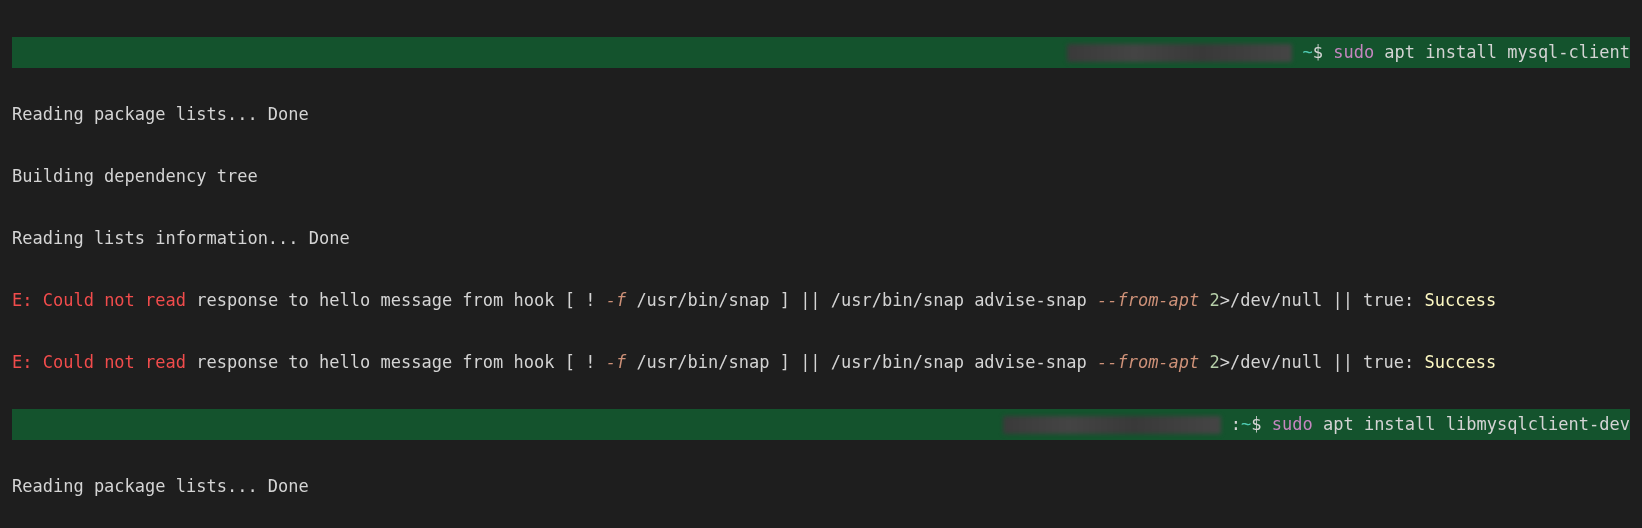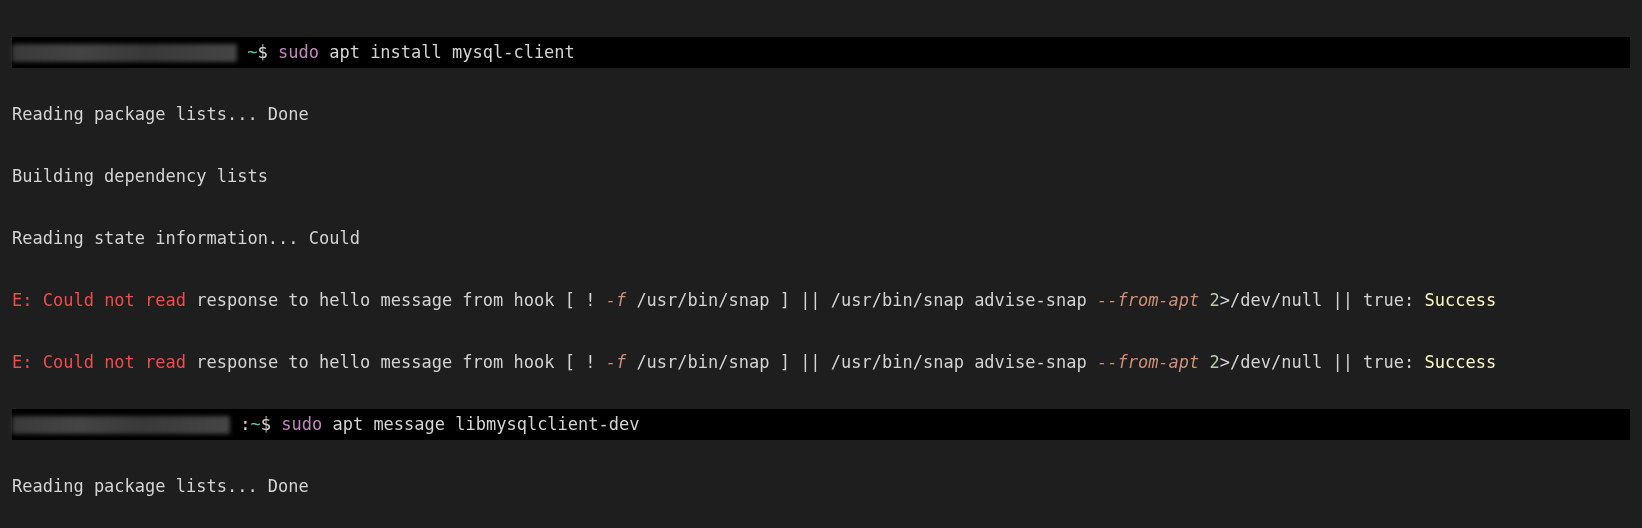--- a/index.html
+++ b/index.html
@@ -12,21 +12,21 @@
     line-height: 31px;
     width: 1642px;
     height: 528px;
     overflow: hidden;
   }
   .terminal {
     padding: 6px 12px 0 12px;
     white-space: pre;
   }
   .line { display: block; }
-  .prompt-line { background: #000000; }
+  .prompt-line { background: #14532d; text-align: right; }
   .prompt-line.first { margin-top: 0; }
   .redacted {
     display: inline-block;
     vertical-align: middle;
     height: 18px;
     background: linear-gradient(90deg,#3a3a3a 0%,#444 30%,#393939 60%,#454545 100%);
     filter: blur(2px);
     border-radius: 2px;
   }
   .w1 { width: 225px; }
@@ -38,25 +38,25 @@
   .c-flag   { color: #ce9178; font-style: italic; }
   .c-num    { color: #b5cea8; }
   .c-green  { color: #fef9c3; }
 </style>
 </head>
 <body>
 
 <div class="terminal">
 <span class="line prompt-line first"><span class="redacted w1"></span> <span class="c-tilde">~</span><span class="c-white">$</span> <span class="c-sudo">sudo</span><span class="c-white"> apt install mysql-client</span></span>
 <span class="line">Reading package lists... Done</span>
-<span class="line">Building dependency lists</span>
-<span class="line">Reading state information... Could</span>
+<span class="line">Building dependency tree</span>
+<span class="line">Reading lists information... Done</span>
 <span class="line"><span class="c-red">E: </span><span class="c-red">Could not read</span><span class="c-white"> response to hello message from hook [ ! </span><span class="c-flag">-f</span><span class="c-white"> /usr/bin/snap ] || /usr/bin/snap advise-snap </span><span class="c-flag">--from-apt</span><span> </span><span class="c-num">2</span><span class="c-white">&gt;/dev/null || true: </span><span class="c-green">Success</span></span>
 <span class="line"><span class="c-red">E: </span><span class="c-red">Could not read</span><span class="c-white"> response to hello message from hook [ ! </span><span class="c-flag">-f</span><span class="c-white"> /usr/bin/snap ] || /usr/bin/snap advise-snap </span><span class="c-flag">--from-apt</span><span> </span><span class="c-num">2</span><span class="c-white">&gt;/dev/null || true: </span><span class="c-green">Success</span></span>
-<span class="line prompt-line"><span class="redacted w2"></span> <span class="c-white">:</span><span class="c-tilde">~</span><span class="c-white">$</span> <span class="c-sudo">sudo</span><span class="c-white"> apt message libmysqlclient-dev</span></span>
+<span class="line prompt-line"><span class="redacted w2"></span> <span class="c-white">:</span><span class="c-tilde">~</span><span class="c-white">$</span> <span class="c-sudo">sudo</span><span class="c-white"> apt install libmysqlclient-dev</span></span>
 <span class="line">Reading package lists... Done</span>
 
 
 
 
 
 
 
 
 </div>

